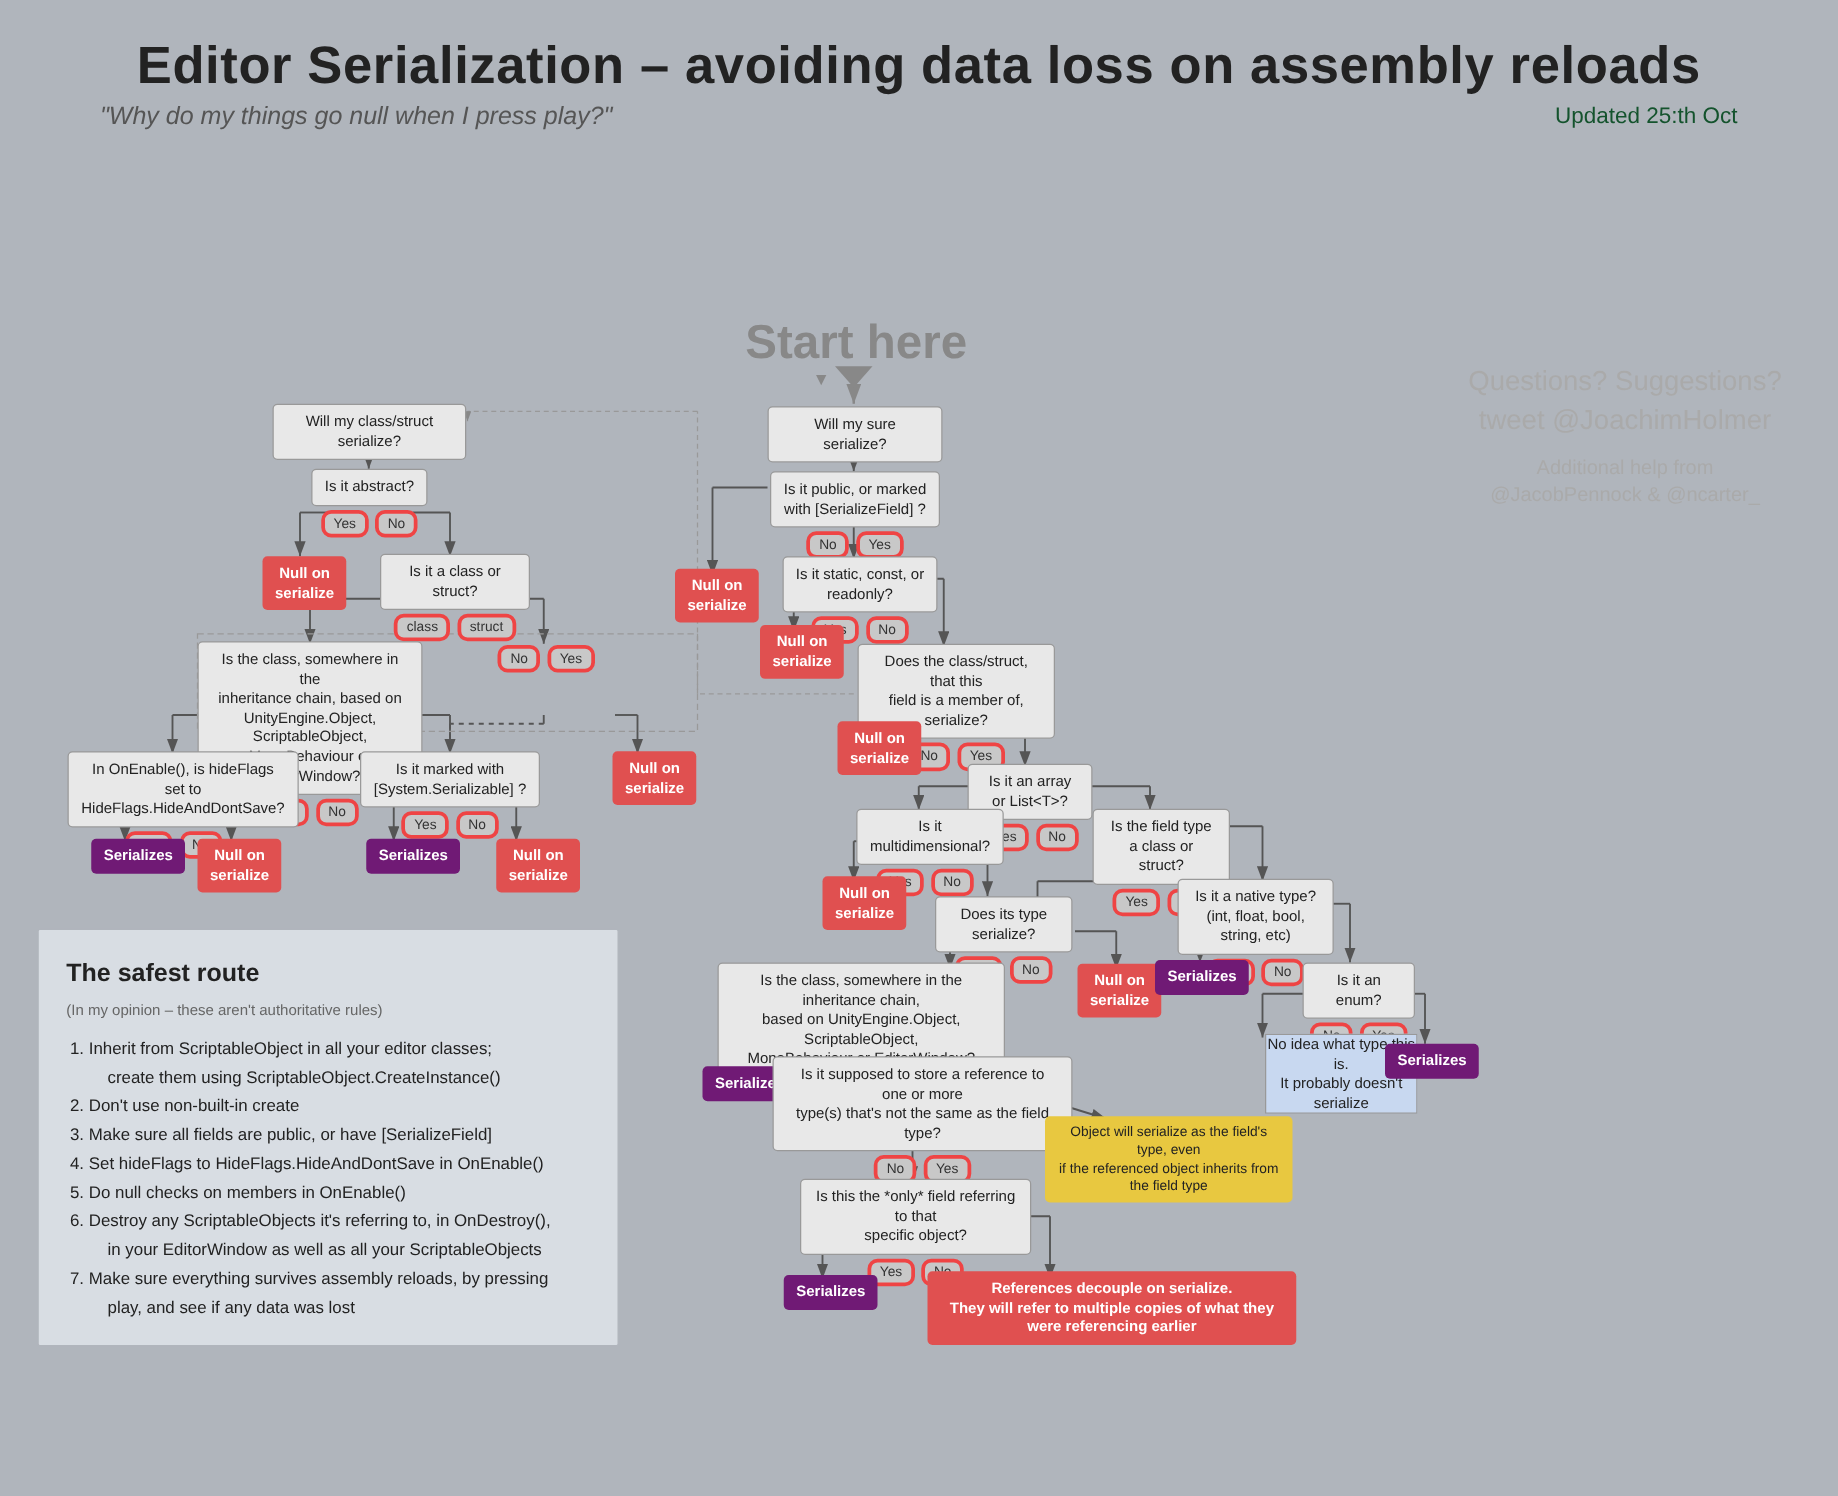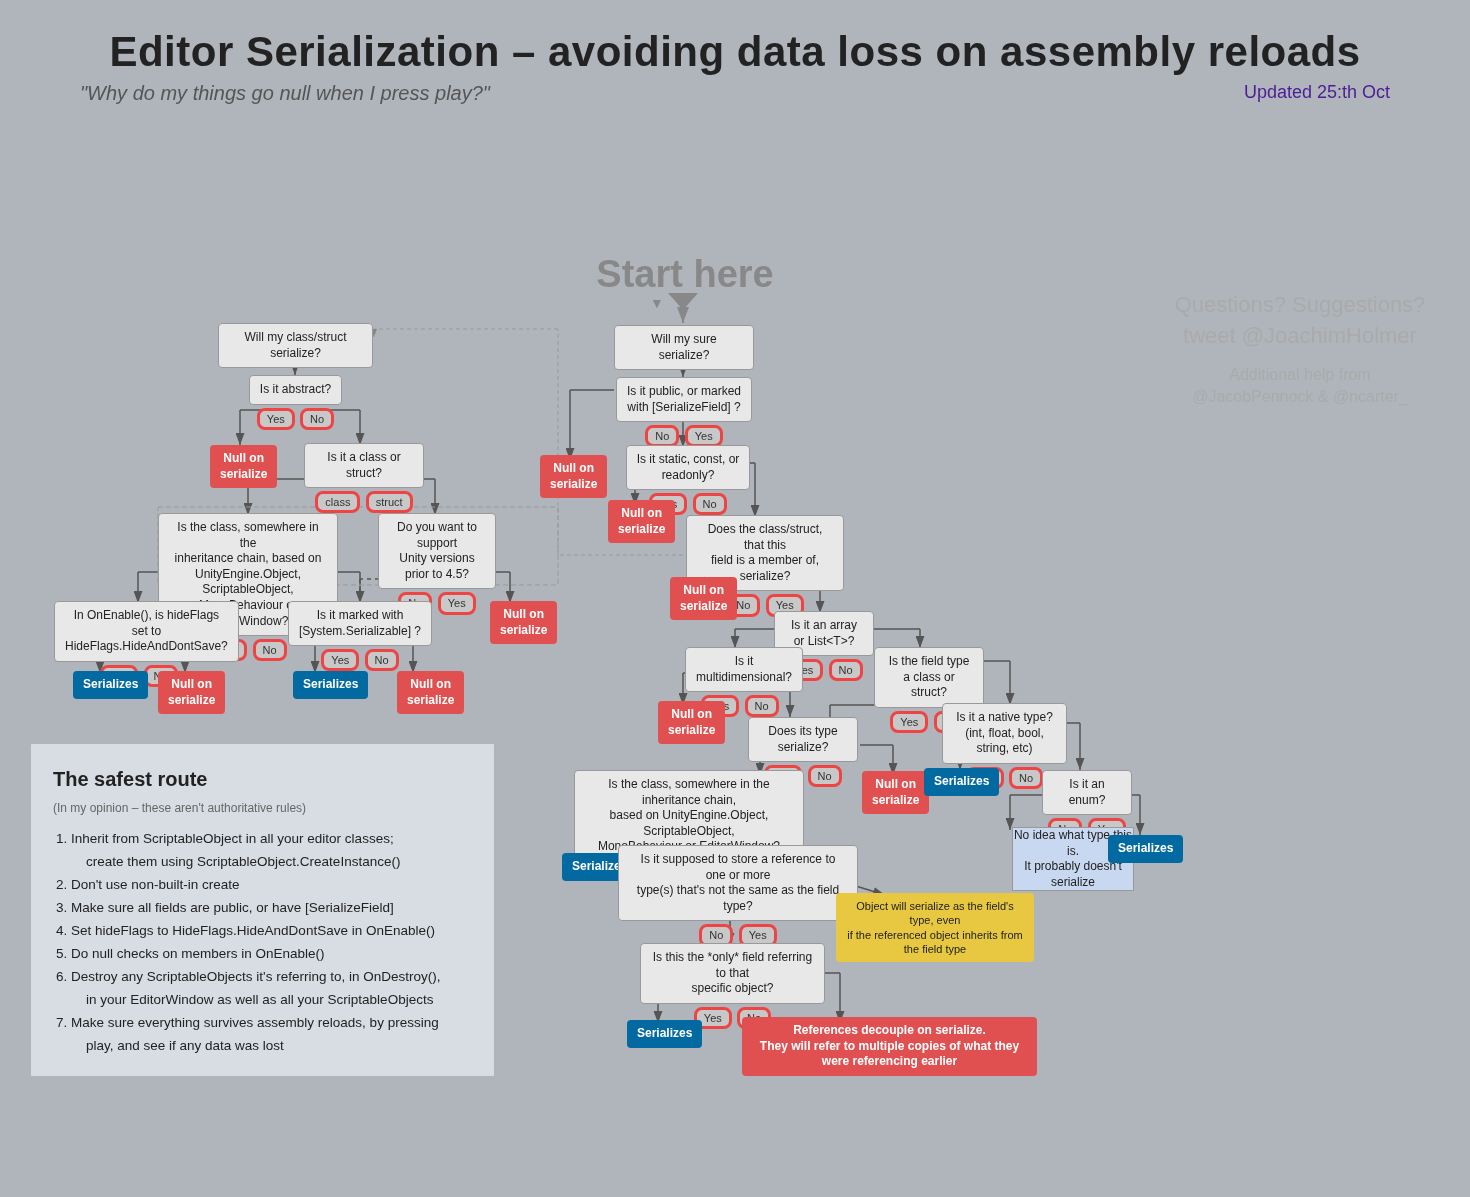--- a/index.html
+++ b/index.html
@@ -30,21 +30,21 @@
       padding: 0 80px;
       margin-top: 6px;
     }
     .subtitle-left {
       font-size: 20px;
       color: #555;
       font-style: italic;
     }
     .subtitle-right {
       font-size: 18px;
-      color: #4c1d95;
+      color: #14532d;
     }
     
     .flowchart-area {
       position: relative;
       width: 100%;
       height: 1050px;
     }
     
     .node {
       position: absolute;
@@ -64,21 +64,21 @@
       background: #e8e8e8;
       border: 1px solid #999;
       color: #222;
     }
     .node-red {
       background: #e05050;
       color: white;
       font-weight: bold;
     }
     .node-green {
-      background: #0369a1;
+      background: #701a75;
       color: white;
       font-weight: bold;
     }
     .node-yellow {
       background: #e8c840;
       color: #222;
       font-size: 11px;
     }
     .node-blue {
       background: #c8d8f0;
@@ -470,21 +470,20 @@
 
     <div class="node" style="left:158px; top:408px; width:180px;">
       <div class="node-rect">Is the class, somewhere in the<br>inheritance chain, based on<br>UnityEngine.Object, ScriptableObject,<br>MonoBehaviour or EditorWindow?</div>
       <div style="margin-top:2px;">
         <span class="label-tag">Yes</span>
         <span class="label-tag">No</span>
       </div>
     </div>
 
     <div class="node" style="left:378px; top:408px; width:118px;">
-      <div class="node-rect">Do you want to support<br>Unity versions prior to 4.5?</div>
       <div style="margin-top:2px;">
         <span class="label-tag">No</span>
         <span class="label-tag">Yes</span>
       </div>
     </div>
 
     <div class="node" style="left:490px; top:496px;">
       <div class="node-red">Null on<br>serialize</div>
     </div>
 

